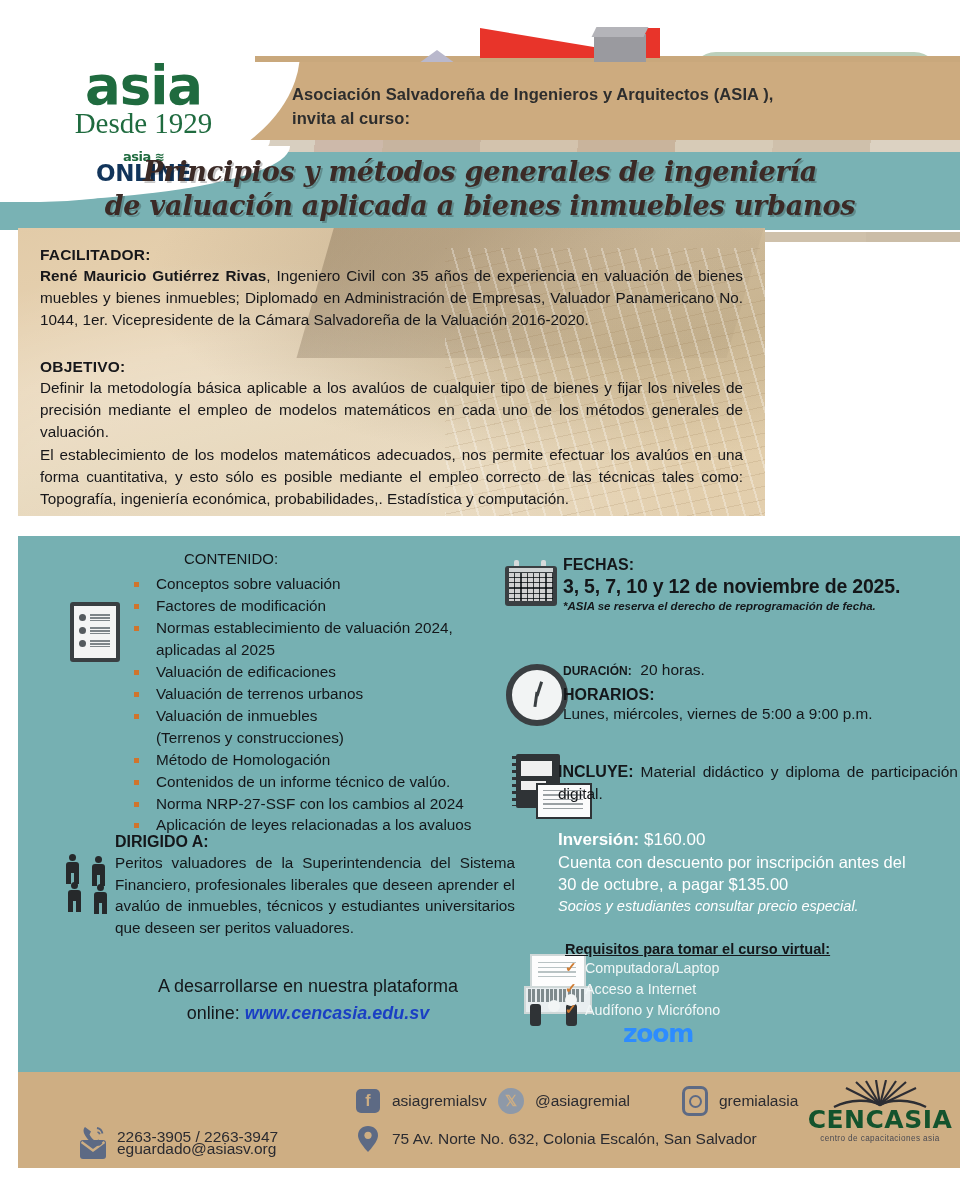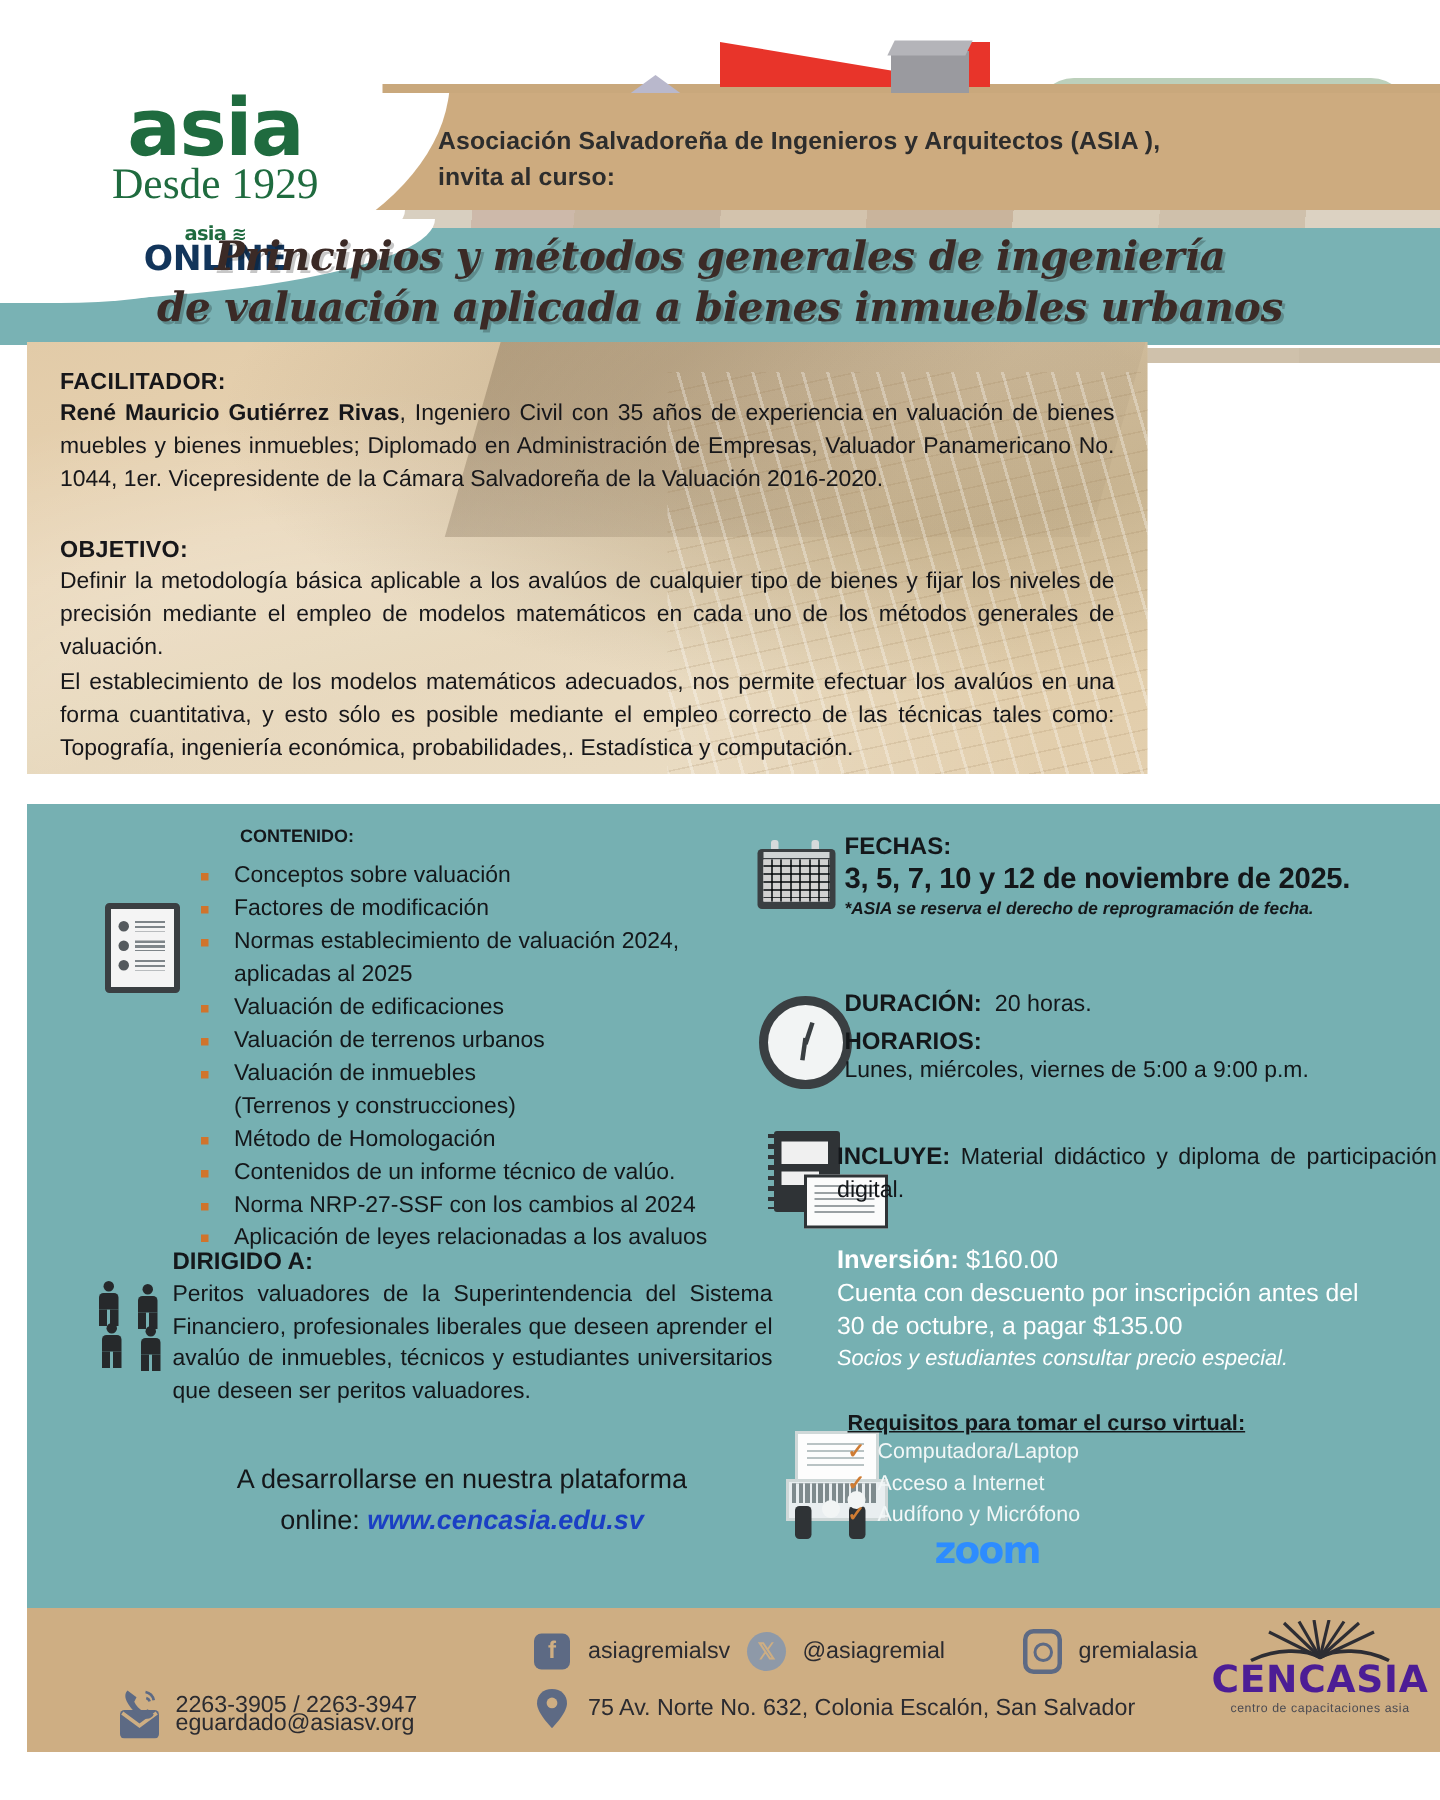--- a/index.html
+++ b/index.html
@@ -82,36 +82,36 @@
                repeating-linear-gradient(-12deg, rgba(150,120,80,.16) 0 1px, rgba(0,0,0,0) 1px 13px);}
   .beige-inner{position:relative;z-index:2;padding:18px 22px 0 22px;}
   .sec-head{font-size:15.5px;font-weight:bold;color:#17171a;letter-spacing:.2px;}
   .sec-body{font-size:15.3px;color:#17171a;line-height:1.45;text-align:justify;margin-top:1px;}
   .sec-body b{font-weight:bold;}
   .gap-objetivo{margin-top:26px;}
 
   
   .teal{position:absolute;left:18px;top:536px;width:942px;height:536px;background:#76b0b2;overflow:hidden;}
 
-  .contenido-title{position:absolute;left:142px;top:14px;font-size:12px;font-weight:bold;color:#14171a;}
+  .contenido-title{position:absolute;left:166px;top:14px;font-size:15px;font-weight:normal;color:#14171a;}
   .bullets{position:absolute;left:108px;top:38px;width:400px;}
   .bullets li{list-style:none;position:relative;font-size:15.3px;color:#14171a;line-height:1.37;
     padding-left:30px;margin-bottom:1px;}
   .bullets li:before{content:"";position:absolute;left:8px;top:8px;width:5px;height:5px;background:#d0742c;}
   .bullets li.nobullet:before{display:none;}
   .bullets{padding:0;margin:0;}
 
   .fechas-blk{position:absolute;left:545px;top:20px;width:390px;}
   .lbl-bold{font-size:16px;font-weight:bold;color:#14171a;}
   .fechas-line{font-size:19.5px;font-weight:bold;color:#14171a;margin-top:1px;letter-spacing:-.2px;}
   .fechas-note{font-size:11.5px;font-weight:bold;font-style:italic;color:#14171a;margin-top:2px;}
 
   .dur-blk{position:absolute;left:545px;top:125px;width:390px;}
   .dur-row{font-size:15.5px;color:#14171a;}
-  .dur-row .lbl{font-weight:bold;font-size:16px;margin-top:28px;}
+  .dur-row .lbl{font-weight:bold;font-size:12px;margin-top:28px;}
   .hor-lbl{font-size:16px;font-weight:bold;color:#14171a;margin-top:7px;}
   .hor-txt{font-size:15.3px;color:#14171a;margin-top:1px;}
 
   .incluye-blk{position:absolute;left:540px;top:225px;width:400px;font-size:15.5px;color:#14171a;
     line-height:1.4;text-align:justify;}
   .incluye-blk .lbl{font-weight:bold;font-size:16px;}
 
   .dirigido-blk{position:absolute;left:97px;top:297px;width:400px;}
   .dirigido-lbl{font-size:16px;font-weight:bold;color:#14171a;}
   .dirigido-txt{font-size:15.3px;color:#14171a;line-height:1.42;text-align:justify;margin-top:1px;}
@@ -189,21 +189,21 @@
   .f-item{position:absolute;display:flex;align-items:center;gap:11px;color:#2b2b30;font-size:15.5px;}
   .f-ic{width:26px;height:26px;flex:0 0 26px;display:flex;align-items:center;justify-content:center;color:#5a6781;}
   .f-sq{width:24px;height:24px;background:#5d6a84;border-radius:5px;display:flex;align-items:center;
      justify-content:center;color:#ceae83;font-weight:bold;font-size:16px;}
   .f-circ{width:26px;height:26px;background:#8e99a8;border-radius:50%;display:flex;align-items:center;
      justify-content:center;color:#ceae83;font-weight:bold;font-size:15px;}
   .f-ig{width:24px;height:24px;border:3px solid #5d6a84;border-radius:7px;display:flex;align-items:center;
      justify-content:center;}
   .f-ig i{display:block;width:9px;height:9px;border:2.5px solid #5d6a84;border-radius:50%;}
   .cen-rays{height:26px;position:relative;}
-  .cen-name{font-family:"DejaVu Sans", sans-serif;font-weight:bold;font-size:25px;color:#4c1d95;
+  .cen-name{font-family:"DejaVu Sans", sans-serif;font-weight:bold;font-size:25px;color:#14532d;
      letter-spacing:.5px;line-height:1;margin-top:1px;}
   .cen-tag{font-size:8.2px;color:#4a4a52;letter-spacing:.4px;margin-top:2px;}
 
   .svg-ico{display:block;}
 </style>
 </head>
 <body>
 
 <div class="poster">
 

